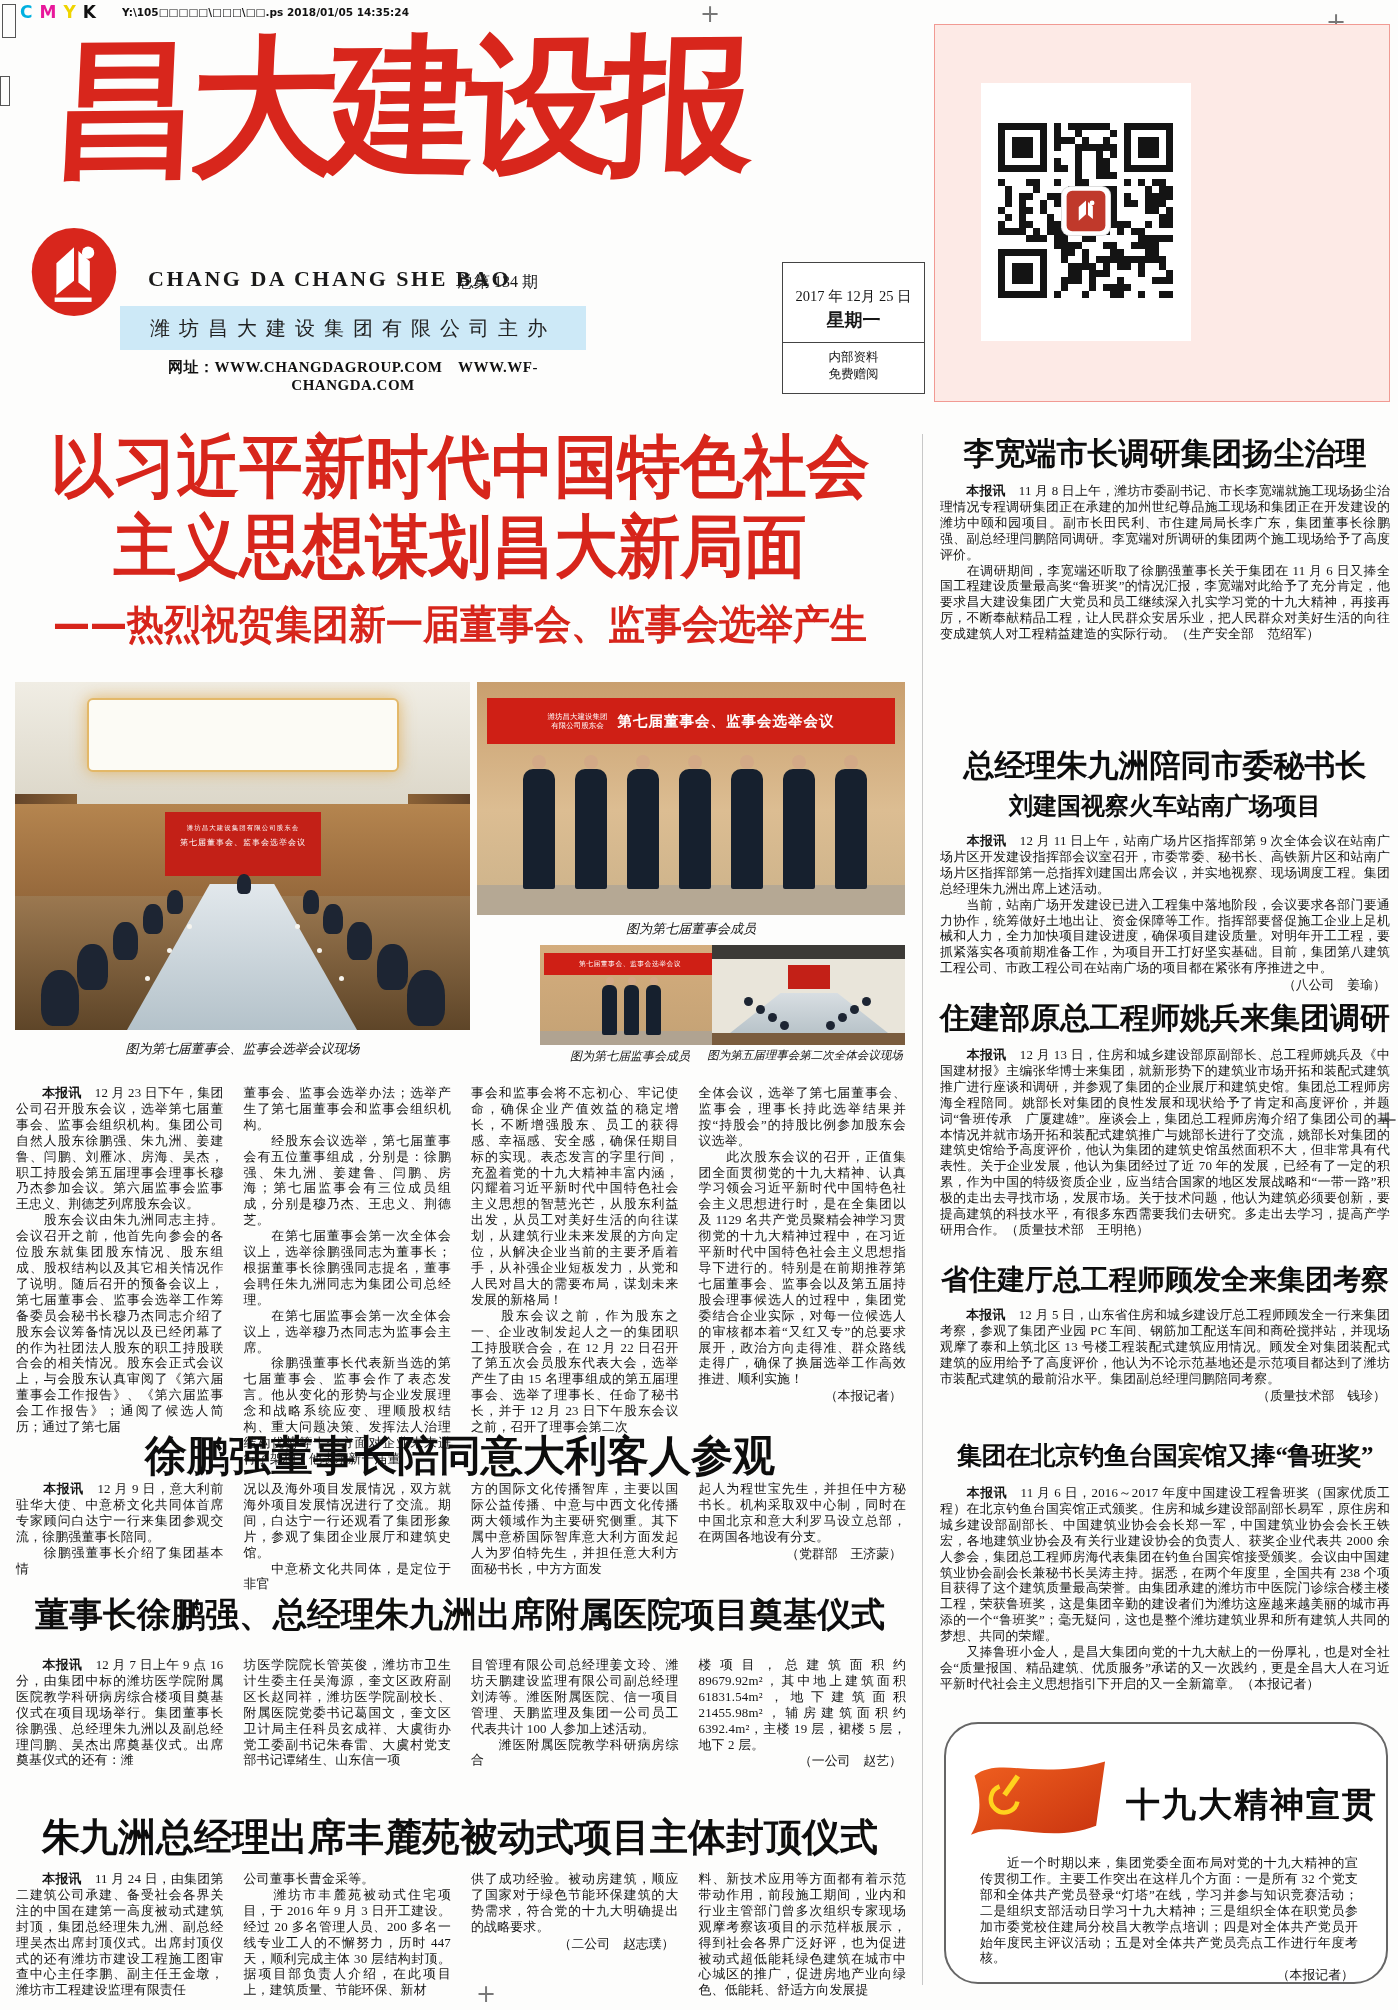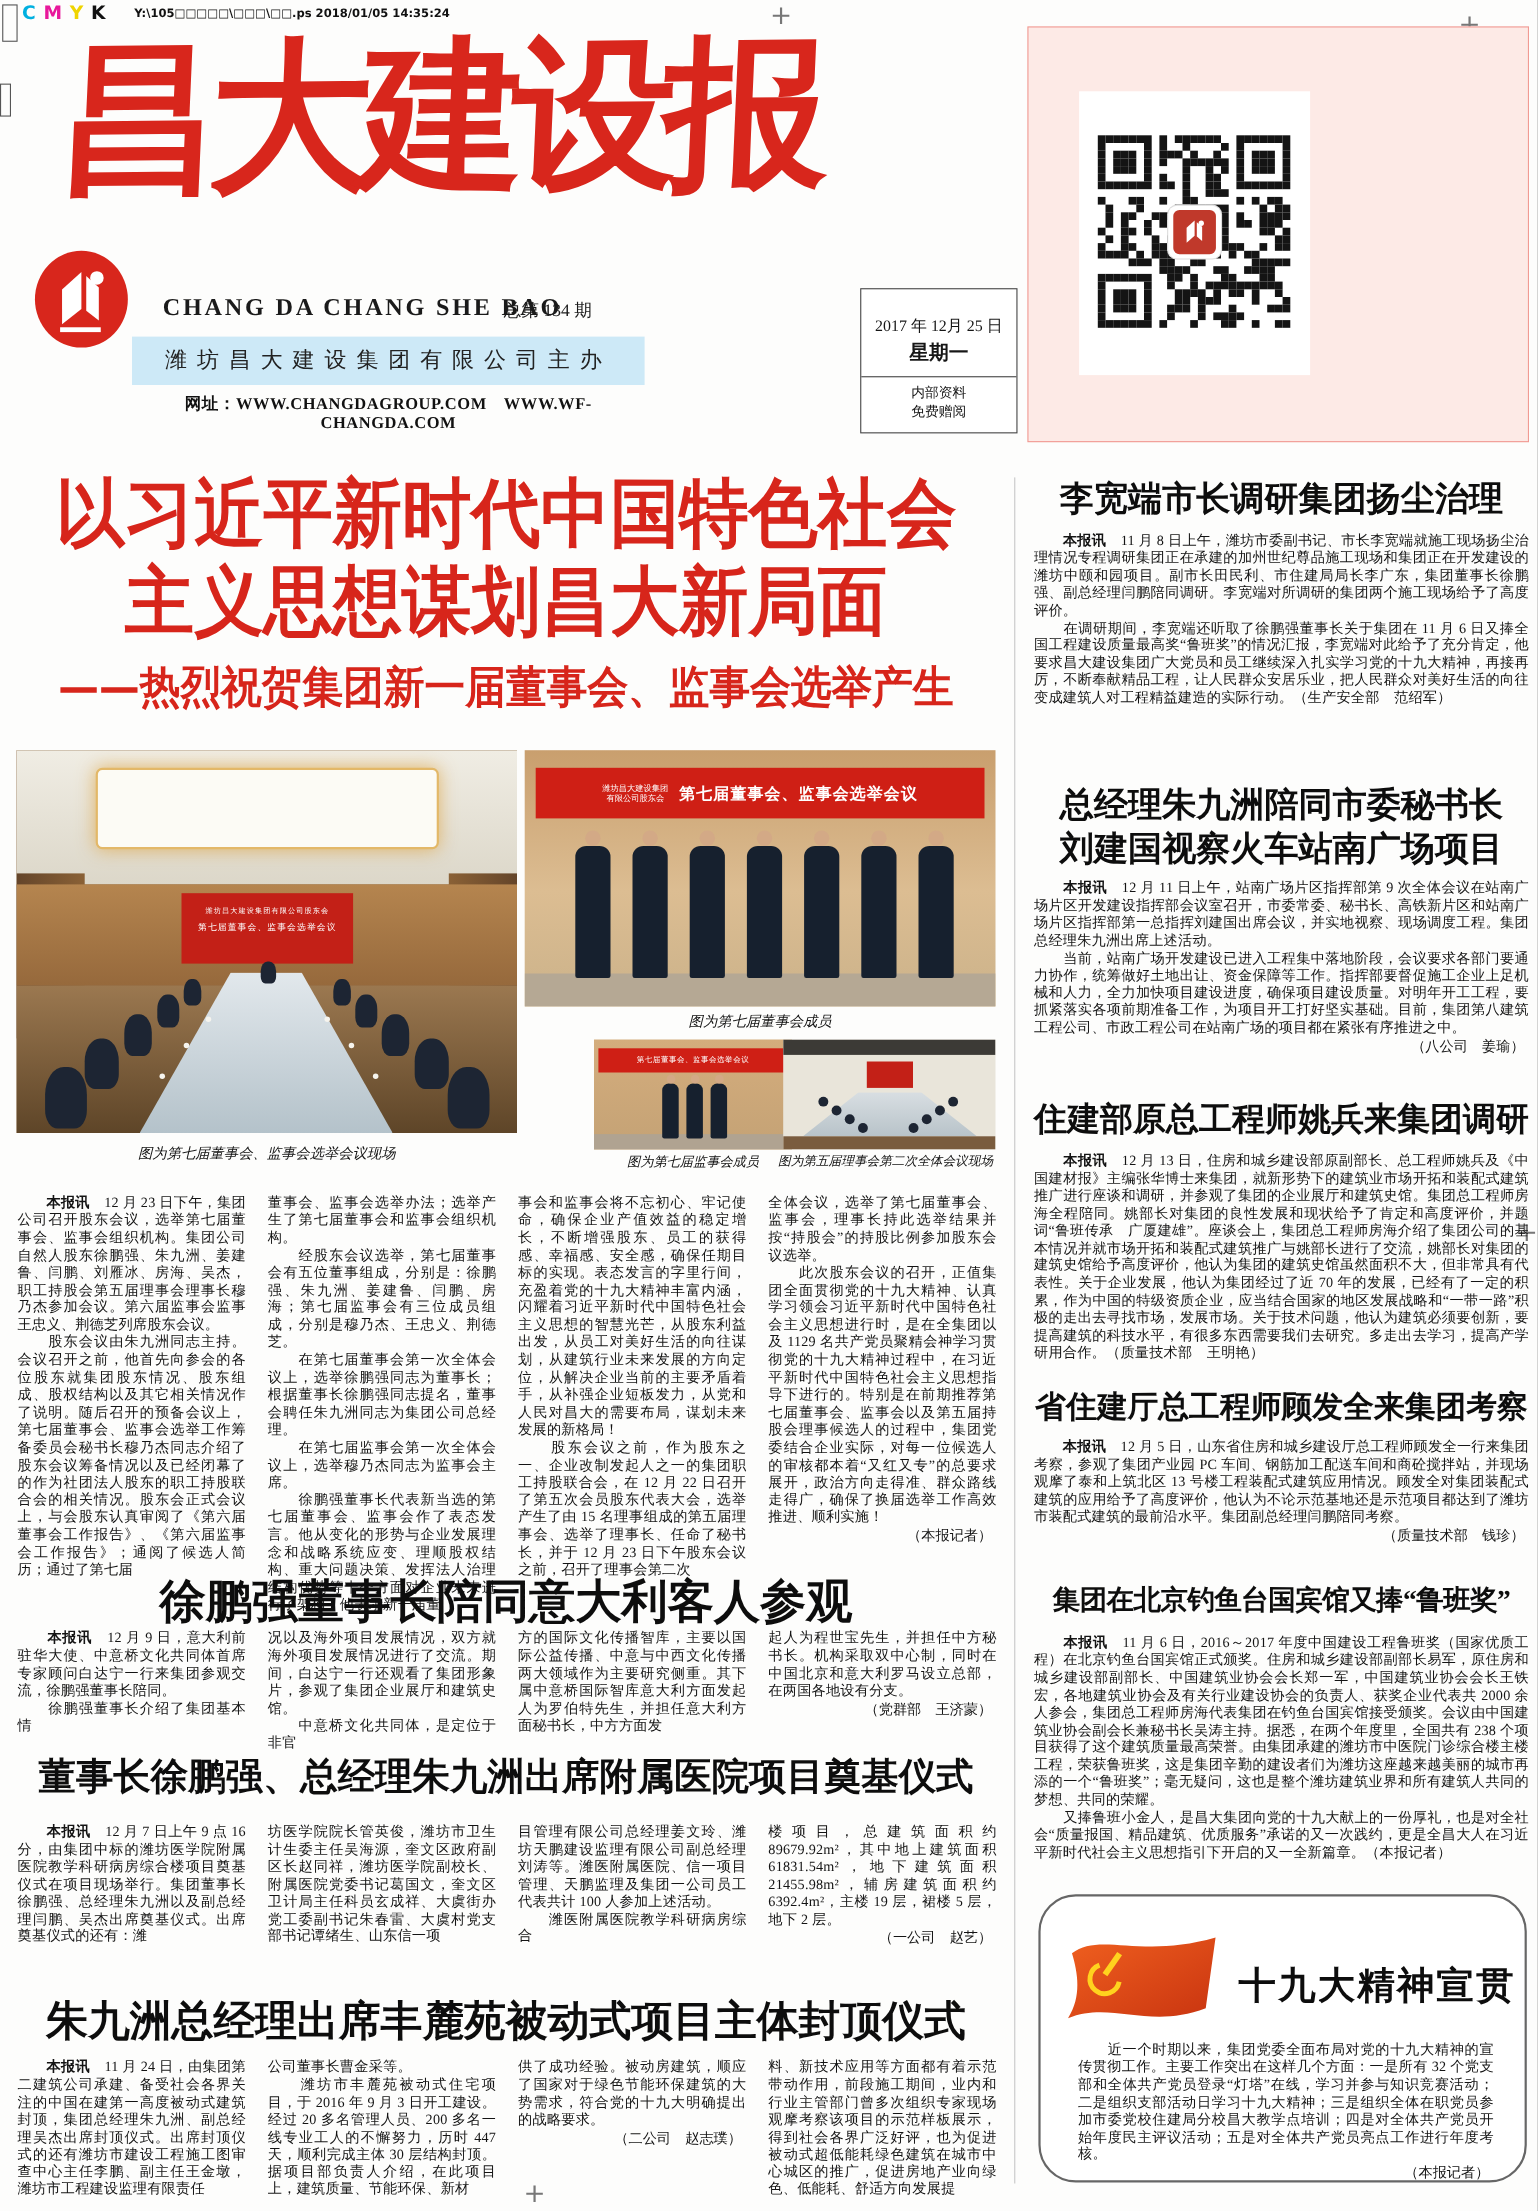--- a/index.html
+++ b/index.html
@@ -619,23 +619,23 @@
     </div>
     <div class="col coltext">料、新技术应用等方面都有着示范带动作用，前段施工期间，业内和行业主管部门曾多次组织专家现场观摩考察该项目的示范样板展示，得到社会各界广泛好评，也为促进被动式超低能耗绿色建筑在城市中心城区的推广，促进房地产业向绿色、低能耗、舒适方向发展提</div>
   </div>
 
   <div class="r-col" style="top:434px">
     <div class="rtitle" style="font-size:31px">李宽端市长调研集团扬尘治理</div>
     <div class="rbody js-lede" style="margin-top:10px">　　<b>本报讯</b>　11 月 8 日上午，潍坊市委副书记、市长李宽端就施工现场扬尘治理情况专程调研集团正在承建的加州世纪尊品施工现场和集团正在开发建设的潍坊中颐和园项目。副市长田民利、市住建局局长李广东，集团董事长徐鹏强、副总经理闫鹏陪同调研。李宽端对所调研的集团两个施工现场给予了高度评价。
 　　在调研期间，李宽端还听取了徐鹏强董事长关于集团在 11 月 6 日又捧全国工程建设质量最高奖“鲁班奖”的情况汇报，李宽端对此给予了充分肯定，他要求昌大建设集团广大党员和员工继续深入扎实学习党的十九大精神，再接再厉，不断奉献精品工程，让人民群众安居乐业，把人民群众对美好生活的向往变成建筑人对工程精益建造的实际行动。（生产安全部　范绍军）</div>
   </div>
 
-  <div class="r-col" style="top:712px">
+  <div class="r-col" style="top:746px">
     <div class="rtitle" style="font-size:31px">总经理朱九洲陪同市委秘书长</div>
-    <div class="rtitle" style="font-size:31px">刘建国视察火车站南广场项目</div>
+    <div class="rtitle" style="font-size:24px">刘建国视察火车站南广场项目</div>
     <div class="rbody js-lede" style="margin-top:8px">　　<b>本报讯</b>　12 月 11 日上午，站南广场片区指挥部第 9 次全体会议在站南广场片区开发建设指挥部会议室召开，市委常委、秘书长、高铁新片区和站南广场片区指挥部第一总指挥刘建国出席会议，并实地视察、现场调度工程。集团总经理朱九洲出席上述活动。
 　　当前，站南广场开发建设已进入工程集中落地阶段，会议要求各部门要通力协作，统筹做好土地出让、资金保障等工作。指挥部要督促施工企业上足机械和人力，全力加快项目建设进度，确保项目建设质量。对明年开工工程，要抓紧落实各项前期准备工作，为项目开工打好坚实基础。目前，集团第八建筑工程公司、市政工程公司在站南广场的项目都在紧张有序推进之中。</div>
     <div class="byline">（八公司　姜瑜）</div>
   </div>
 
   <div class="r-col" style="top:998px">
     <div class="rtitle" style="font-size:30px">住建部原总工程师姚兵来集团调研</div>
     <div class="rbody js-lede" style="margin-top:10px">　　<b>本报讯</b>　12 月 13 日，住房和城乡建设部原副部长、总工程师姚兵及《中国建材报》主编张华博士来集团，就新形势下的建筑业市场开拓和装配式建筑推广进行座谈和调研，并参观了集团的企业展厅和建筑史馆。集团总工程师房海全程陪同。姚部长对集团的良性发展和现状给予了肯定和高度评价，并题词“鲁班传承　广厦建雄”。座谈会上，集团总工程师房海介绍了集团公司的基本情况并就市场开拓和装配式建筑推广与姚部长进行了交流，姚部长对集团的建筑史馆给予高度评价，他认为集团的建筑史馆虽然面积不大，但非常具有代表性。关于企业发展，他认为集团经过了近 70 年的发展，已经有了一定的积累，作为中国的特级资质企业，应当结合国家的地区发展战略和“一带一路”积极的走出去寻找市场，发展市场。关于技术问题，他认为建筑必须要创新，要提高建筑的科技水平，有很多东西需要我们去研究。多走出去学习，提高产学研用合作。（质量技术部　王明艳）</div>
   </div>
 

